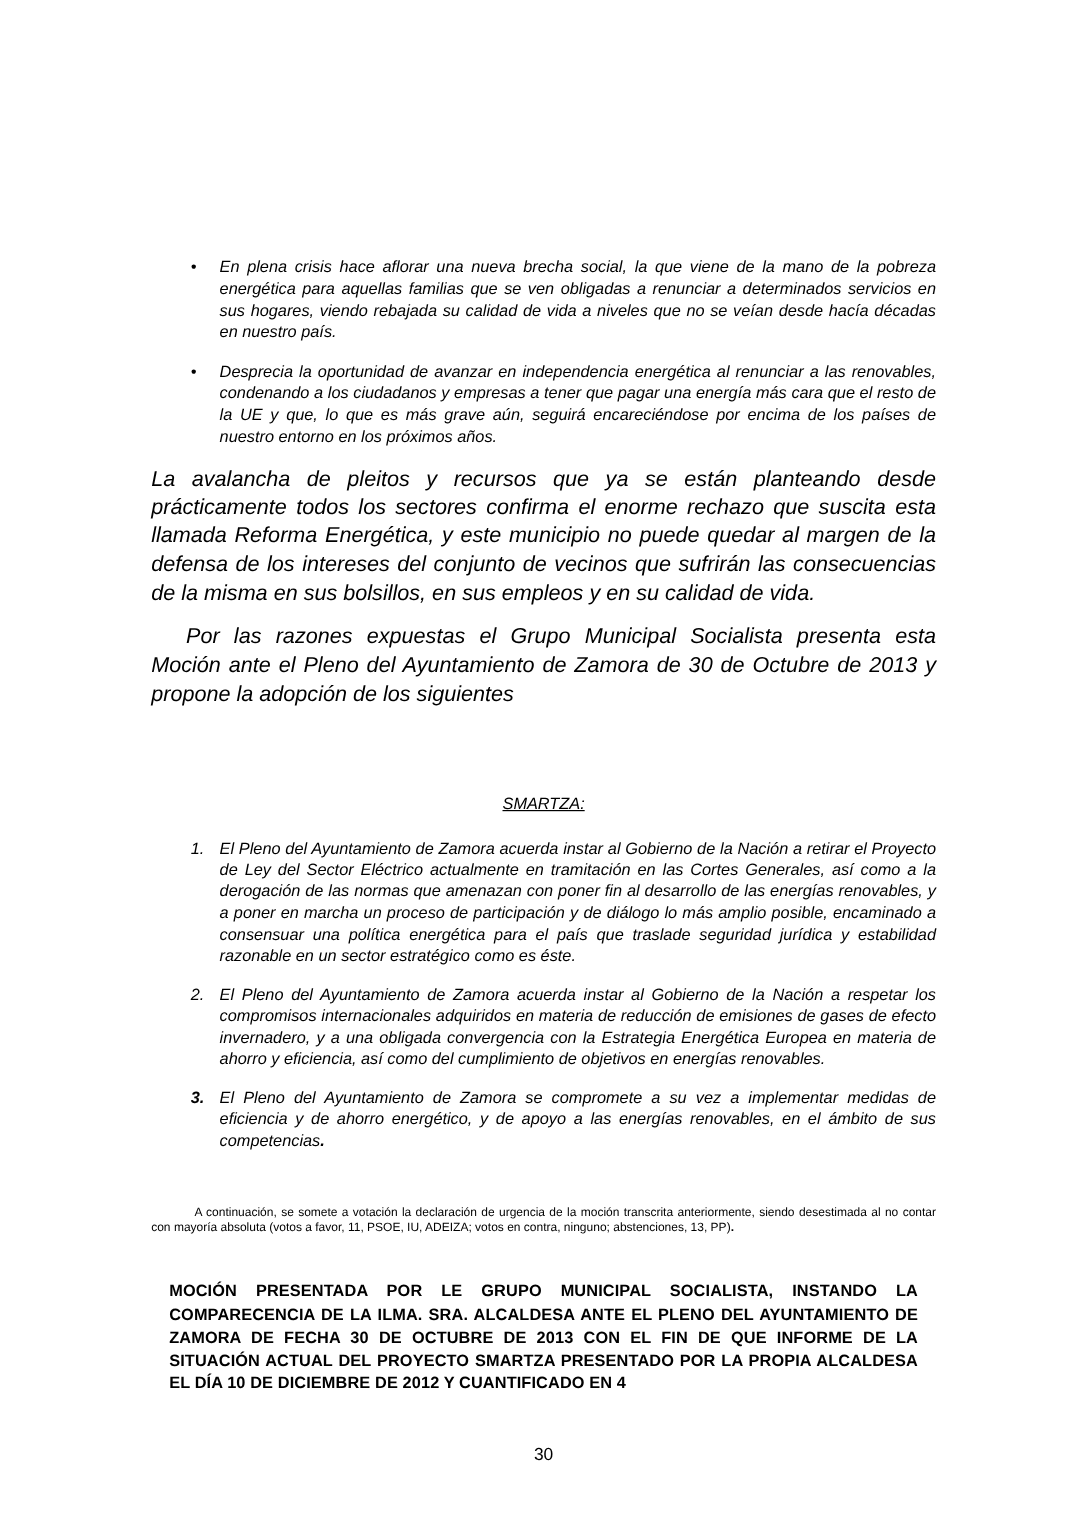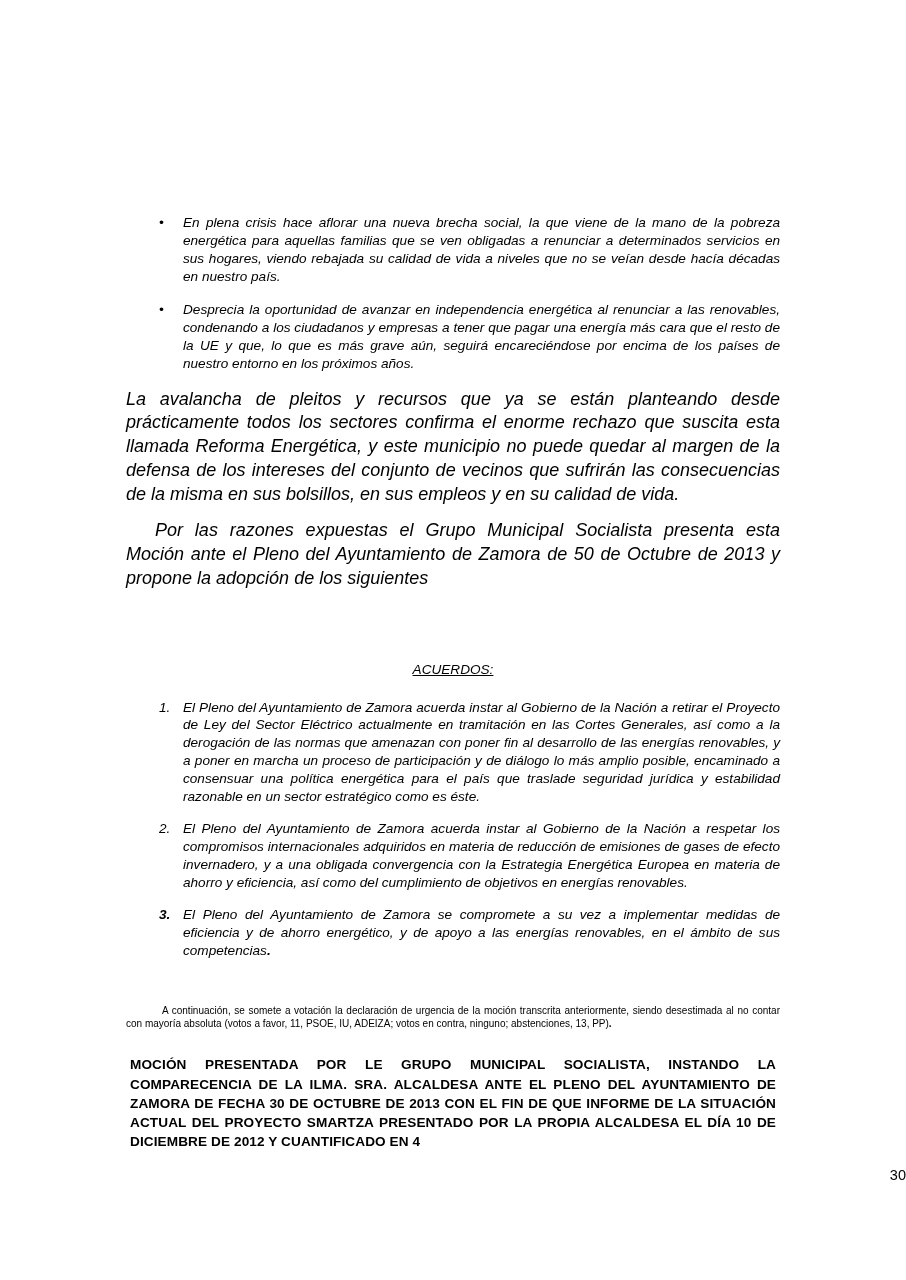--- a/index.html
+++ b/index.html
@@ -105,29 +105,29 @@
     text-indent: 36px;
   }
   .plain-para .tail-bold {
     font-weight: bold;
   }
   .mocion-block {
     font-weight: bold;
     font-size: 13.6px;
     line-height: 1.42;
     text-align: justify;
-    margin: 4px;
+    margin: 15px;
     letter-spacing: 0.1px;
   }
   .page-number {
     position: absolute;
     left: 0;
     right: 0;
-    top: 1167px;
-    text-align: right;
+    top: 1205px;
+    text-align: center;
     font-size: 14.5px;
     font-style: normal;
   }
   .spacer-gap { height: 58px; }
   .spacer-small { height: 22px; }
   .spacer-mid { height: 30px; }
 </style>
 </head>
 <body>
 
@@ -142,25 +142,25 @@
         <span>En plena crisis hace aflorar una nueva brecha social, la que viene de la mano de la pobreza energética para aquellas familias que se ven obligadas a renunciar a determinados servicios en sus hogares, viendo rebajada su calidad de vida a niveles que no se veían desde hacía décadas en nuestro país.</span>
       </li>
       <li class="bullet-item">
         <span class="dot">•</span>
         <span>Despreciа la oportunidad de avanzar en independencia energética al renunciar a las renovables, condenando a los ciudadanos y empresas a tener que pagar una energía más cara que el resto de la UE y que, lo que es más grave aún, seguirá encareciéndose por encima de los países de nuestro entorno en los próximos años.</span>
       </li>
     </ul>
 
     <p class="para">La avalancha de pleitos y recursos que ya se están planteando desde prácticamente todos los sectores confirma el enorme rechazo que suscita esta llamada Reforma Energética, y este municipio no puede quedar al margen de la defensa de los intereses del conjunto de vecinos que sufrirán las consecuencias de la misma en sus bolsillos, en sus empleos y en su calidad de vida.</p>
 
-    <p class="para indent">Por las razones expuestas el Grupo Municipal Socialista presenta esta Moción ante el Pleno del Ayuntamiento de Zamora de 50 de Octubre de 2013 y propone la adopción de los siguientes</p>
+    <p class="para indent">Por las razones expuestas el Grupo Municipal Socialista presenta esta Moción ante el Pleno del Ayuntamiento de Zamora de 30 de Octubre de 2013 y propone la adopción de los siguientes</p>
 
     <div class="spacer-gap"></div>
 
-    <p class="acuerdos-heading">ACUERDOS:</p>
+    <p class="acuerdos-heading">SMARTZA:</p>
 
     <div class="spacer-small"></div>
 
     <ol class="acuerdos">
       <li>
         <span class="num">1.</span>
         <span>El Pleno del Ayuntamiento de Zamora acuerda instar al Gobierno de la Nación a retirar el Proyecto de Ley del Sector Eléctrico actualmente en tramitación en las Cortes Generales, así como a la derogación de las normas que amenazan con poner fin al desarrollo de las energías renovables,  y a poner en marcha un proceso de participación y de diálogo lo más amplio posible, encaminado a consensuar una política energética para el país que traslade seguridad jurídica y estabilidad razonable en un sector estratégico como es éste.</span>
       </li>
       <li>
         <span class="num">2.</span>

